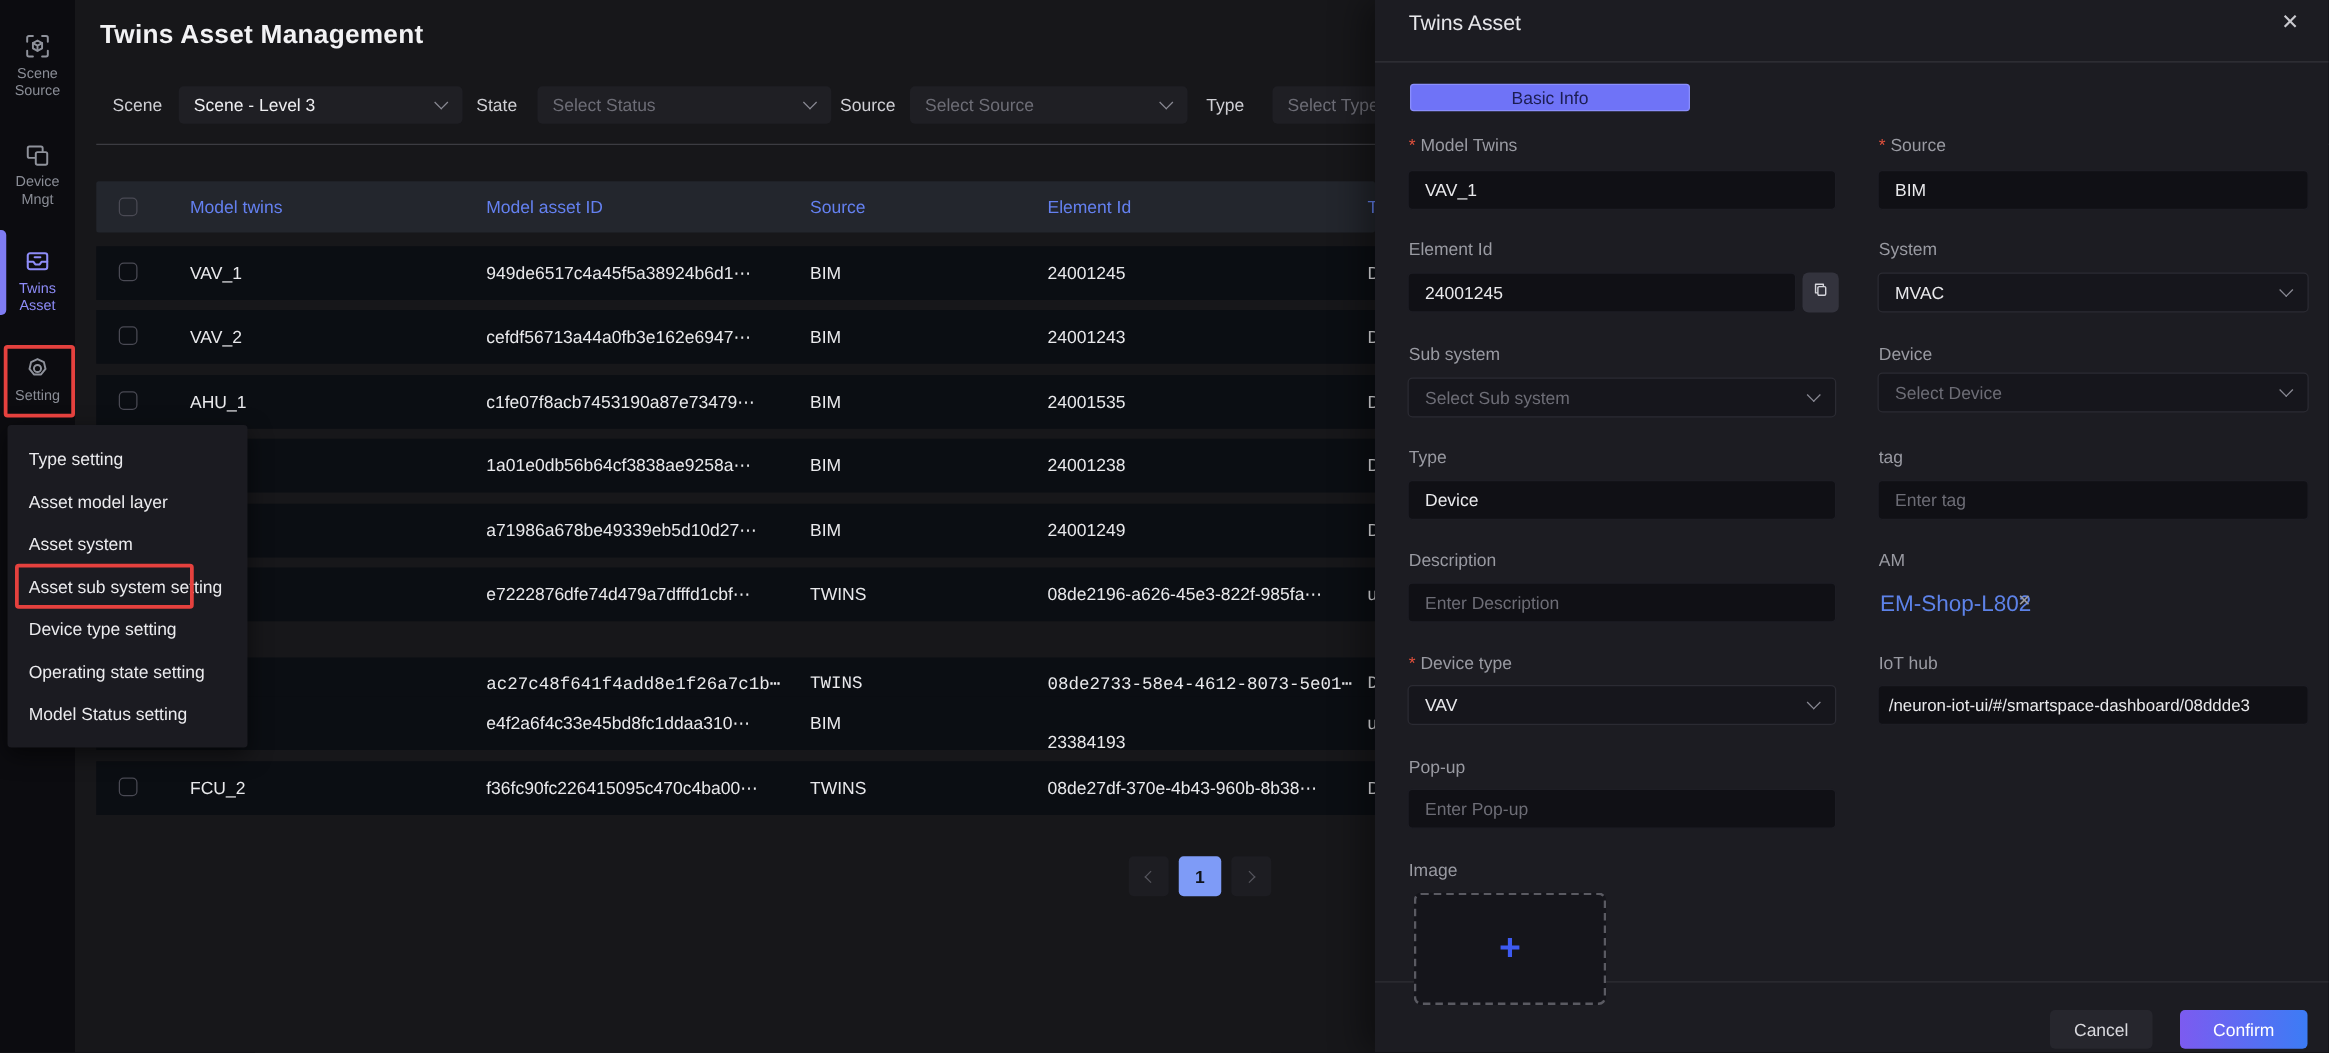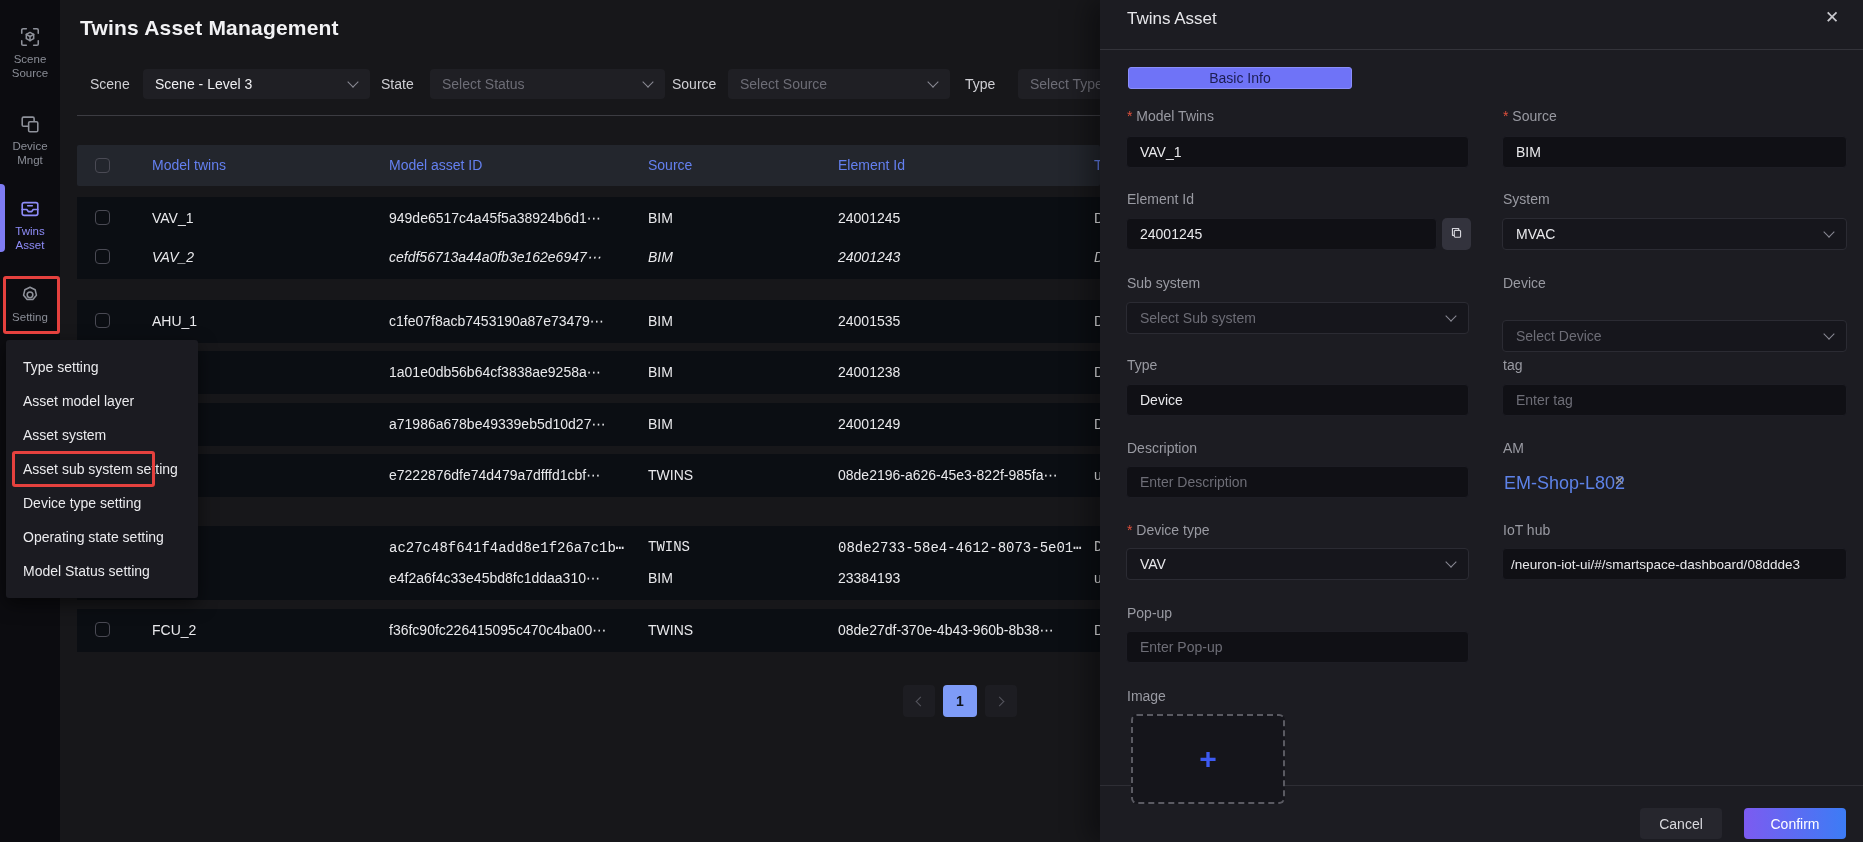--- a/index.html
+++ b/index.html
@@ -177,21 +177,21 @@
   </div>
 
   <div class="trow abs" style="top:197px;">
     <span class="cb" style="left:18px; top:13px;"></span>
     <span class="tc" style="left:75px;">VAV_1</span>
     <span class="tc" style="left:312px;">949de6517c4a45f5a38924b6d1⋯</span>
     <span class="tc" style="left:571px;">BIM</span>
     <span class="tc" style="left:761px;">24001245</span>
     <span class="tc" style="left:1017px;">D</span>
   </div>
-  <div class="trow abs" style="top:236px;font-style:italic;">
+  <div class="trow abs" style="top:248px;">
     <span class="cb" style="left:18px; top:13px;"></span>
     <span class="tc" style="left:75px;">VAV_2</span>
     <span class="tc" style="left:312px;">cefdf56713a44a0fb3e162e6947⋯</span>
     <span class="tc" style="left:571px;">BIM</span>
     <span class="tc" style="left:761px;">24001243</span>
     <span class="tc" style="left:1017px;">D</span>
   </div>
   <div class="trow abs" style="top:300px;">
     <span class="cb" style="left:18px; top:13px;"></span>
     <span class="tc" style="left:75px;">AHU_1</span>
@@ -230,21 +230,21 @@
     <span class="tc" style="left:312px;">ac27c48f641f4add8e1f26a7c1b⋯</span>
     <span class="tc" style="left:571px;">TWINS</span>
     <span class="tc" style="left:761px;">08de2733-58e4-4612-8073-5e01⋯</span>
     <span class="tc" style="left:1017px;">D</span>
   </div>
   <div class="trow abs" style="top:557px;">
     <span class="cb" style="left:18px; top:13px;"></span>
     <span class="tc" style="left:75px;"></span>
     <span class="tc" style="left:312px;">e4f2a6f4c33e45bd8fc1ddaa310⋯</span>
     <span class="tc" style="left:571px;">BIM</span>
-    <span class="tc" style="left:761px;">23384193</span>
+    <span class="tc" style="left:761px;margin-top:15px;">23384193</span>
     <span class="tc" style="left:1017px;">u</span>
   </div>
   <div class="trow abs" style="top:609px;">
     <span class="cb" style="left:18px; top:13px;"></span>
     <span class="tc" style="left:75px;">FCU_2</span>
     <span class="tc" style="left:312px;">f36fc90fc226415095c470c4ba00⋯</span>
     <span class="tc" style="left:571px;">TWINS</span>
     <span class="tc" style="left:761px;">08de27df-370e-4b43-960b-8b38⋯</span>
     <span class="tc" style="left:1017px;">D</span>
   </div>
@@ -331,21 +331,21 @@
       <span>BIM</span>
     </div>
 
     <div class="p-label abs" style="left:403px; top:191px;">System</div>
     <div class="p-sel abs" style="left:402px; top:218px; width:345px;">
       <span>MVAC</span>
       <span class="chev dd-chev"></span>
     </div>
 
     <div class="p-label abs" style="left:403px; top:275px;">Device</div>
-    <div class="p-sel abs" style="left:402px; top:320px; width:345px;">
+    <div class="p-sel abs" style="left:402px; top:298px; width:345px;">
       <span class="ph-t">Select Device</span>
       <span class="chev dd-chev"></span>
     </div>
 
     <div class="p-label abs" style="left:403px; top:357px;">tag</div>
     <div class="p-inp abs" style="left:402px; top:384px; width:345px;">
       <span class="ph-t">Enter tag</span>
     </div>
 
     <div class="p-label abs" style="left:403px; top:440px;">AM</div>

